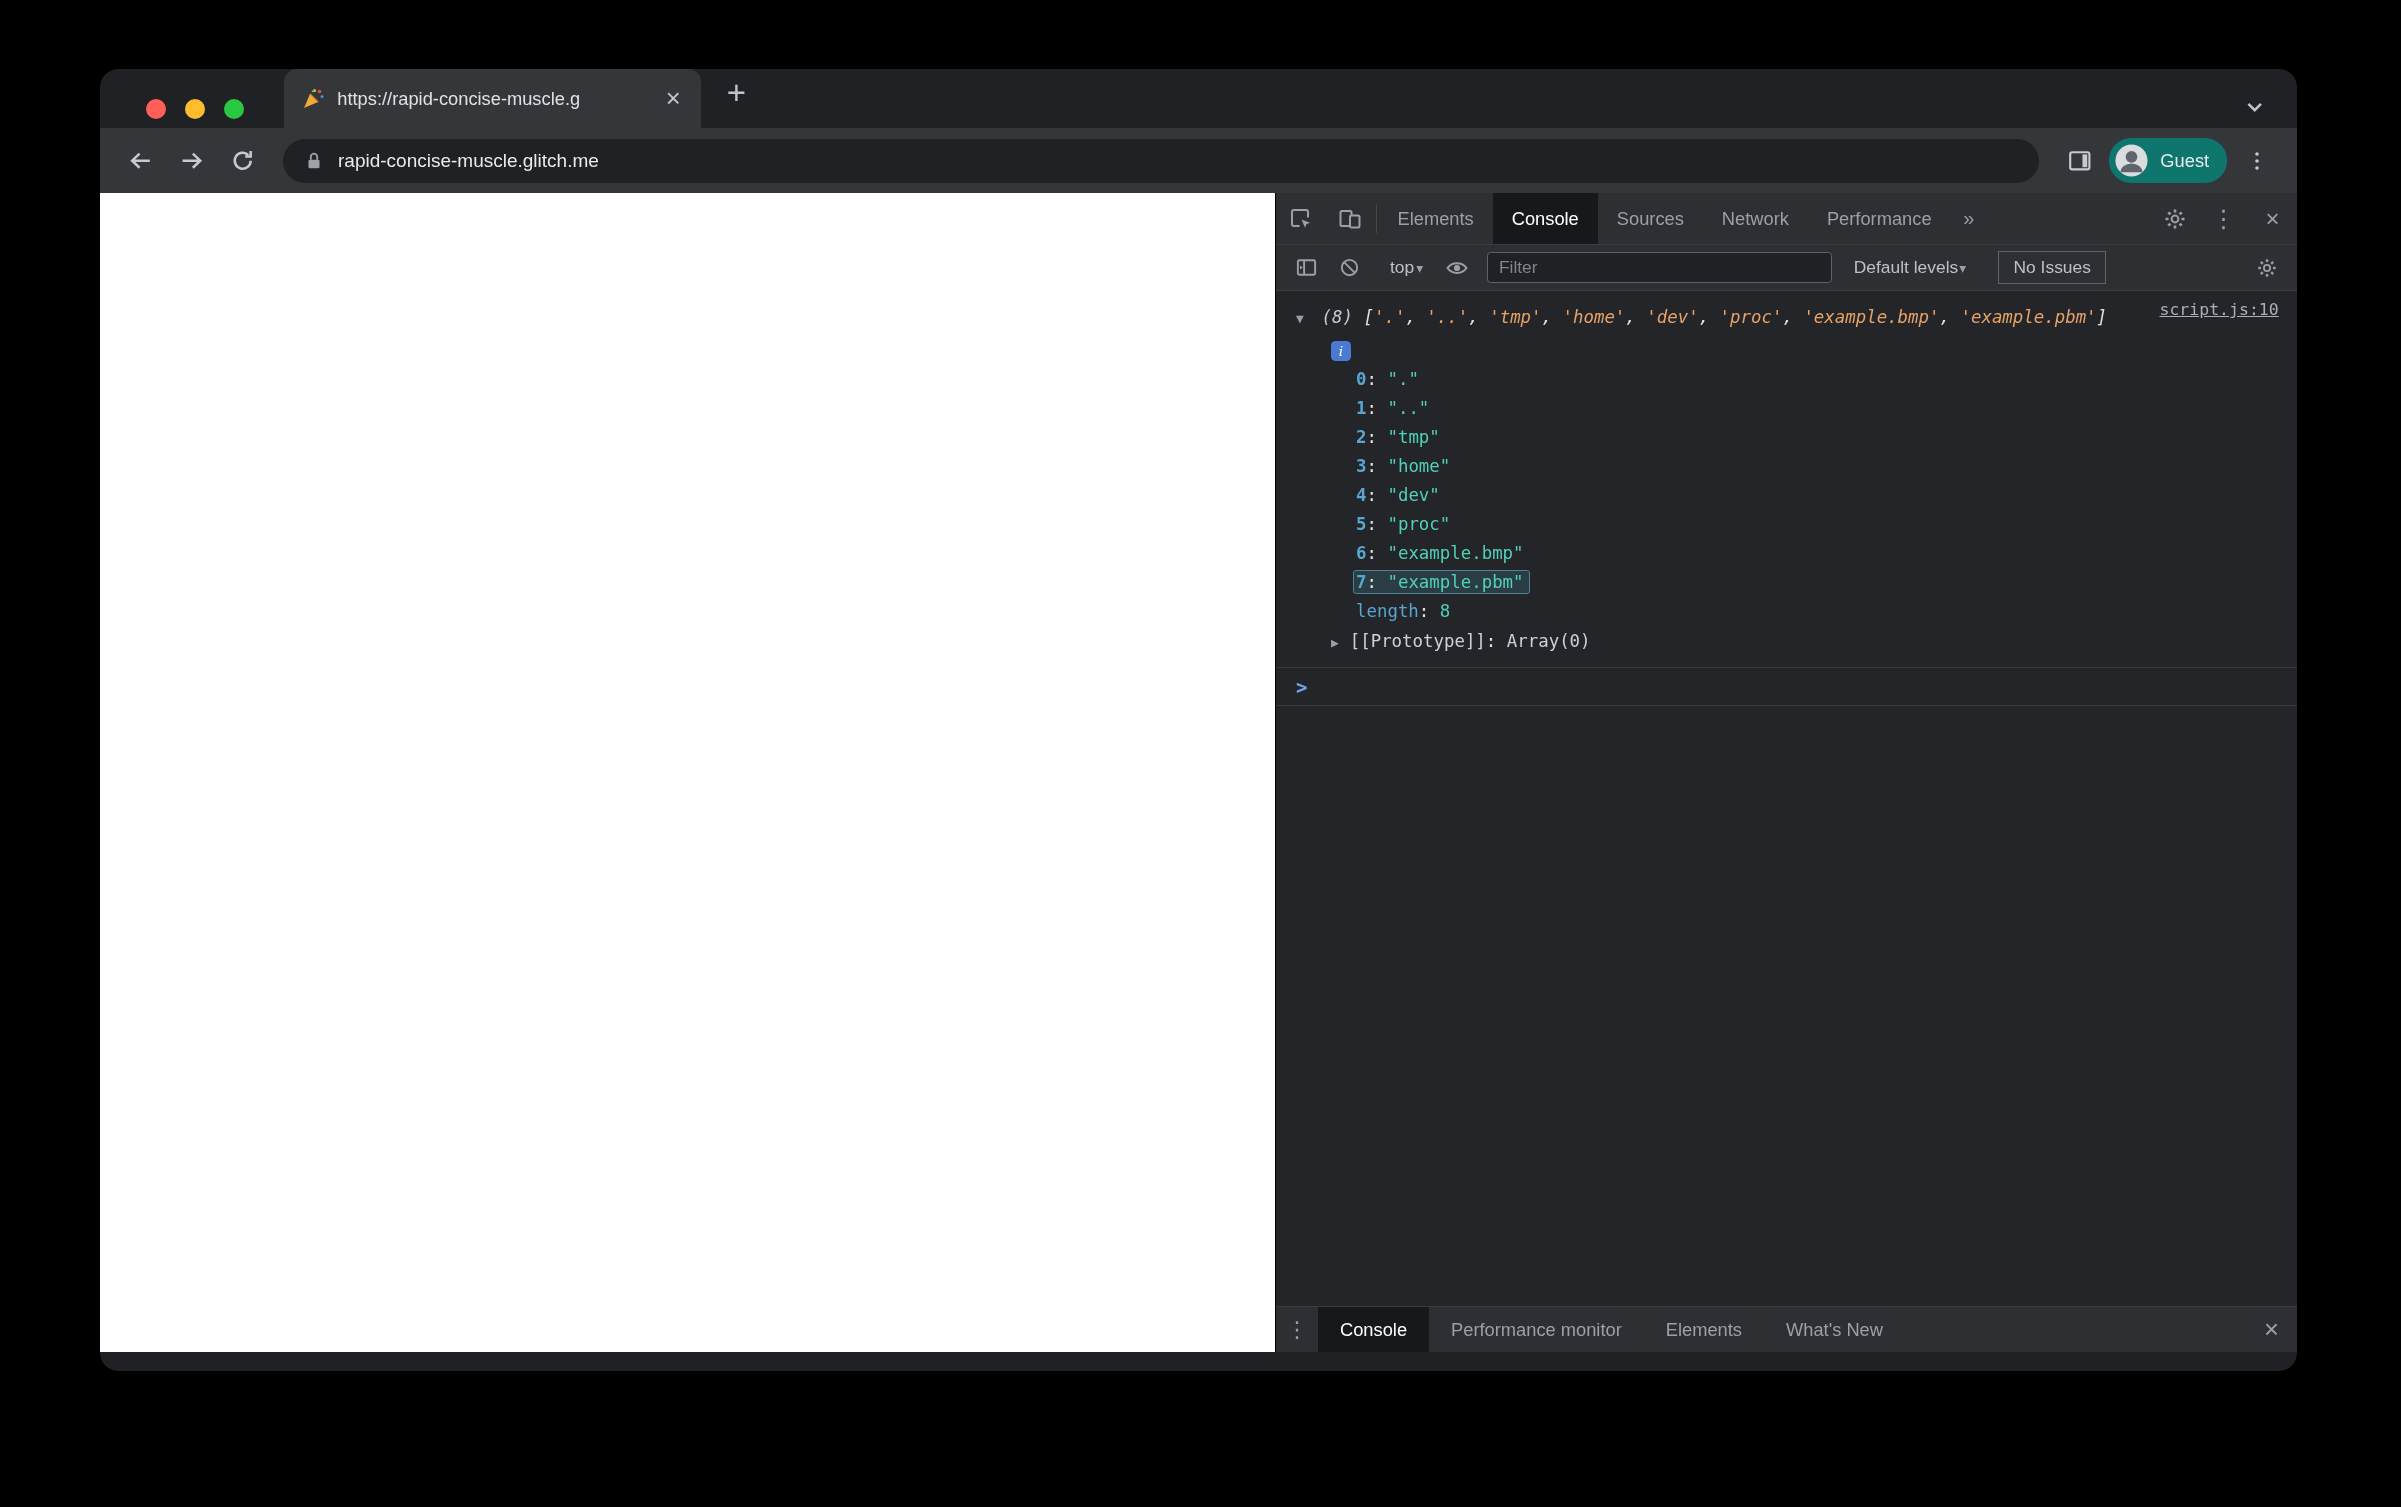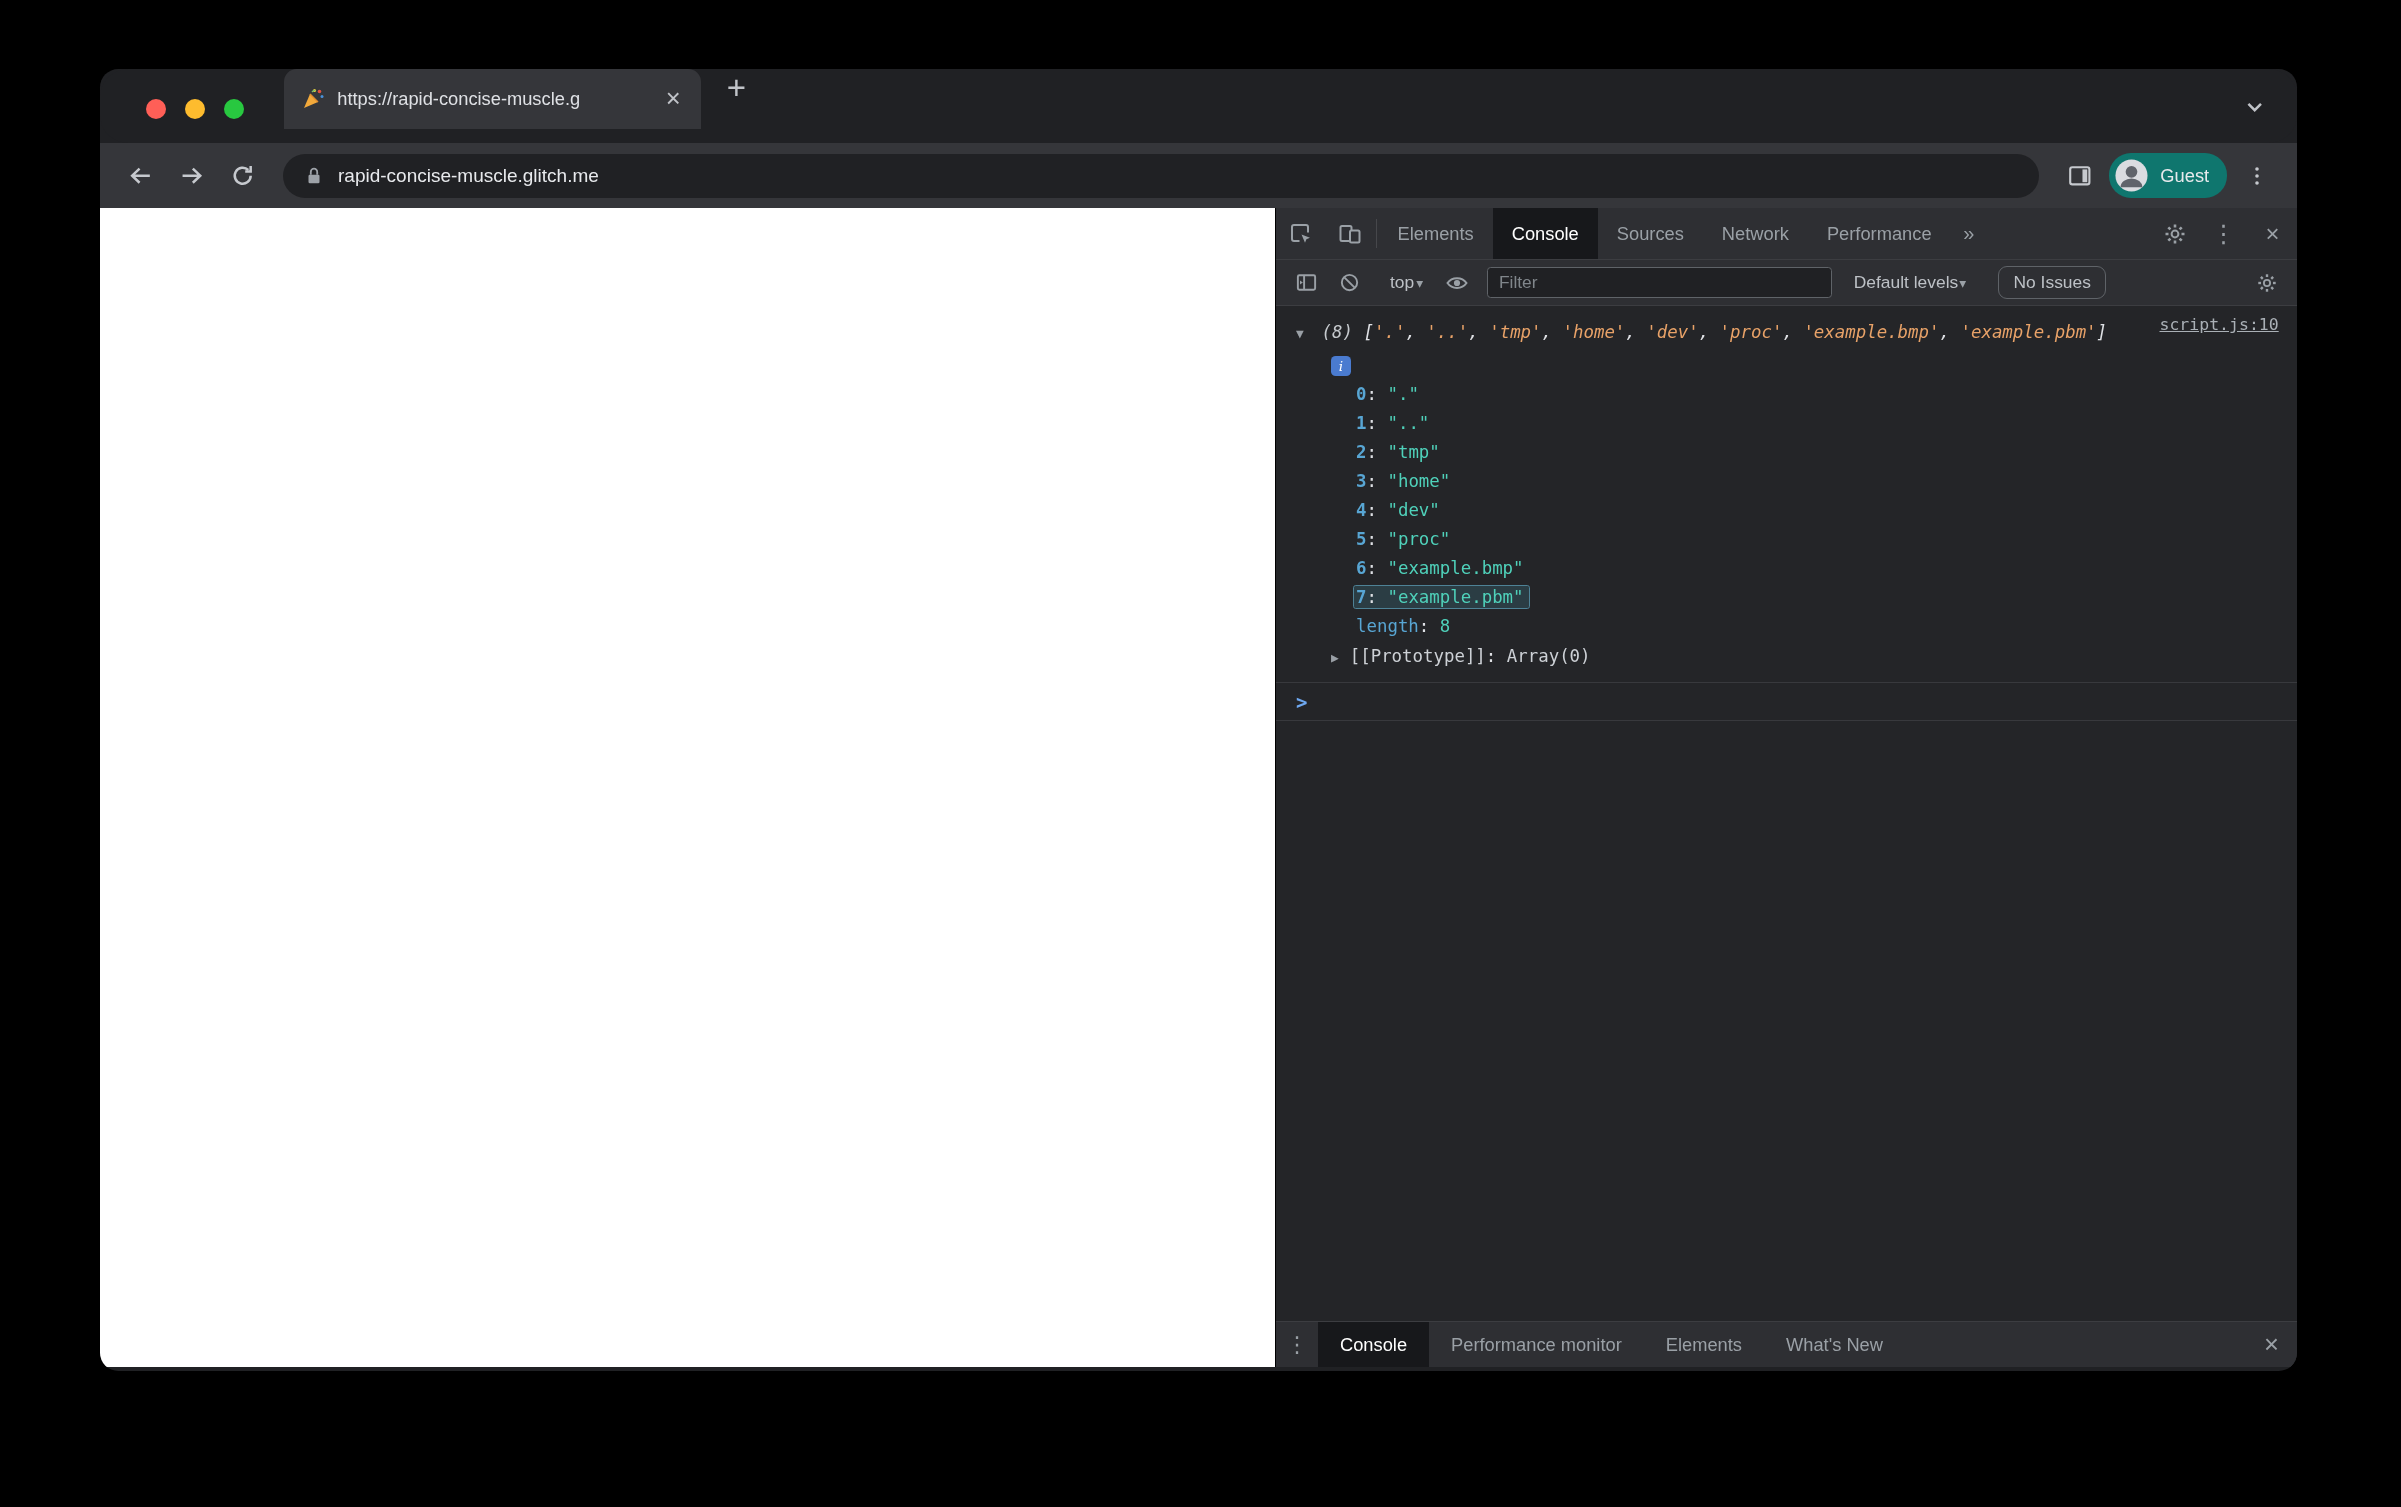--- a/index.html
+++ b/index.html
@@ -5,21 +5,21 @@
   * { margin:0; padding:0; box-sizing:border-box; }
   html,body { width:2401px; height:1507px; background:#000; font-family:"Liberation Sans",sans-serif; overflow:hidden; }
 
   .window {
     position:absolute; left:100px; top:69px; width:2197px; height:1302px;
     border-radius:18.3px; overflow:hidden; background:#202124;
     box-shadow:0 37px 101px rgba(0,0,0,.9);
   }
 
   
-  .tabstrip { height:74px; background:#202124; position:relative; display:flex; align-items:flex-start;border-radius:28px; }
+  .tabstrip { height:59px; background:#202124; position:relative; display:flex; align-items:center;border-radius:28px; }
   .traffic { position:absolute; left:46px; top:30px; display:flex; gap:19px; }
   .traffic span { width:20px; height:20px; border-radius:50%; display:block; }
   .light-red{background:#ff5f57;} .light-yellow{background:#febc2e;} .light-green{background:#28c840;}
   .tab { margin-left:184px; width:417px; height:60px; background:#35363a; border-radius:12.8px 12.8px 0 0;
          display:flex; align-items:center; padding:0 16.5px; gap:12.8px; }
   .tab-title { flex:1; color:#dfe1e5; font-size:18.3px; white-space:nowrap; overflow:hidden; }
   .tab-close { color:#c0c3c8; font-size:25.6px; line-height:1; padding:0 3.7px; }
   .newtab { margin:0 0 12px 16.5px; width:38px; height:38px; color:#c0c3c8; font-size:33px; text-align:center; line-height:37px; border-radius:50%; }
   .strip-chevron { position:absolute; right:29px; top:24px; }
 
@@ -51,21 +51,21 @@
   
   .dt-contoolbar { height:46px; background:#2e2f33; border-bottom:0.9px solid #3c3d41;
                    display:flex; align-items:center; padding:0 9.1px; color:#bdc1c6; font-size:17.4px; gap:1.8px; flex:0 0 auto; }
   .ct-icon { width:42px; height:42px; display:flex; align-items:center; justify-content:center; flex:0 0 auto; }
   .frame-select { display:flex; gap:2px; padding:0 11px; align-items:center; }
   .caret-down { color:#9aa0a6; font-size:13.7px; }
   .filter-input { width:345px; height:31px; background:#202124; border:0.9px solid #5f6368; border-radius:3.7px;
                   color:#c4b5fd; padding:0 11px; font-family:"Liberation Sans",sans-serif; font-size:17.4px; margin:0 7.3px; }
   .filter-input::placeholder { color:#80868b; }
   .levels { display:flex; gap:1px; padding:0 12.8px; align-items:center; white-space:nowrap; }
-  .no-issues { border:0.9px solid #5f6368; border-radius:9px; padding:4.6px 14.6px; color:#bdc1c6; margin:0 11px; white-space:nowrap; }
+  .no-issues { border:0.9px solid #5f6368; border-radius:0; padding:4.6px 14.6px; color:#bdc1c6; margin:0 11px; white-space:nowrap; }
   .ct-gear { margin-left:auto; }
 
   
   .dt-console { flex:1; font-family:"DejaVu Sans Mono",monospace; font-size:17.4px; color:#e8eaed; position:relative; overflow:hidden; }
   .console-msg { padding:11px 16.5px 9.1px 20px; border-bottom:0.9px solid #38393d; position:relative; }
   .src-link { position:absolute; right:18.3px; top:9.1px; color:#aab0b6; text-decoration:underline; font-size:16.5px; }
   .tree-caret { color:#9aa0a6; font-size:12.8px; display:inline-block; width:25.6px; }
   .preview-line { font-style:italic; line-height:31px; }
   .preview-line .cnt { color:#c6cace; }
   .punct { color:#dfe1e5; }

